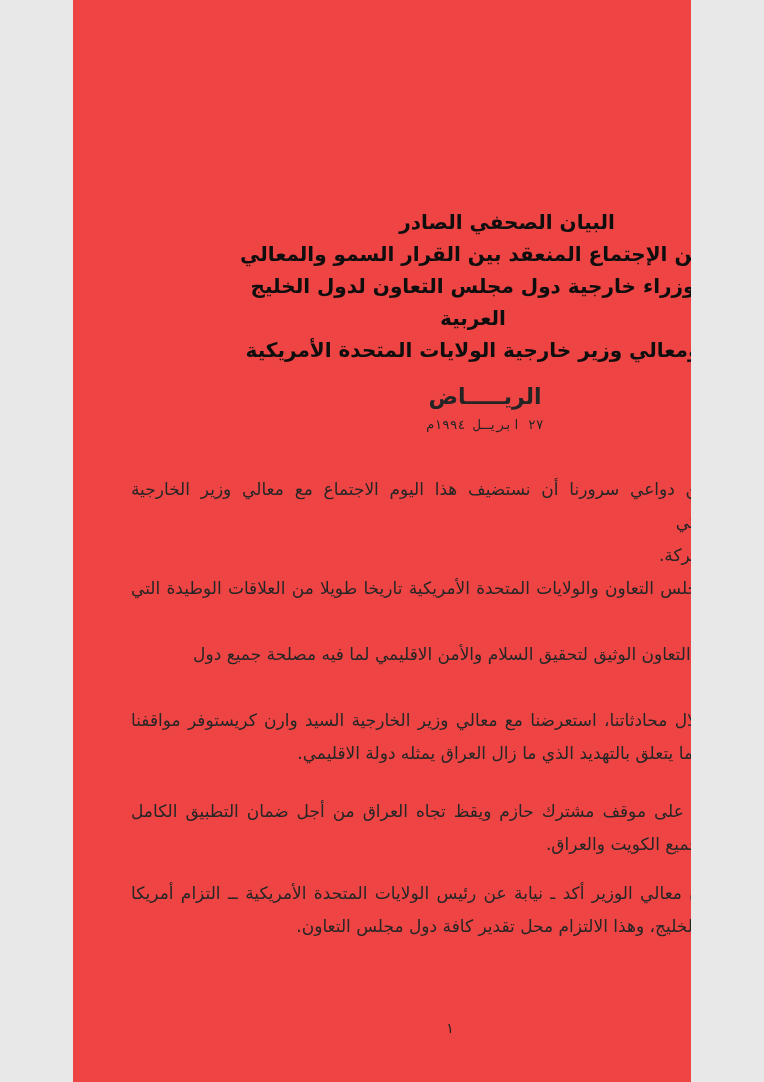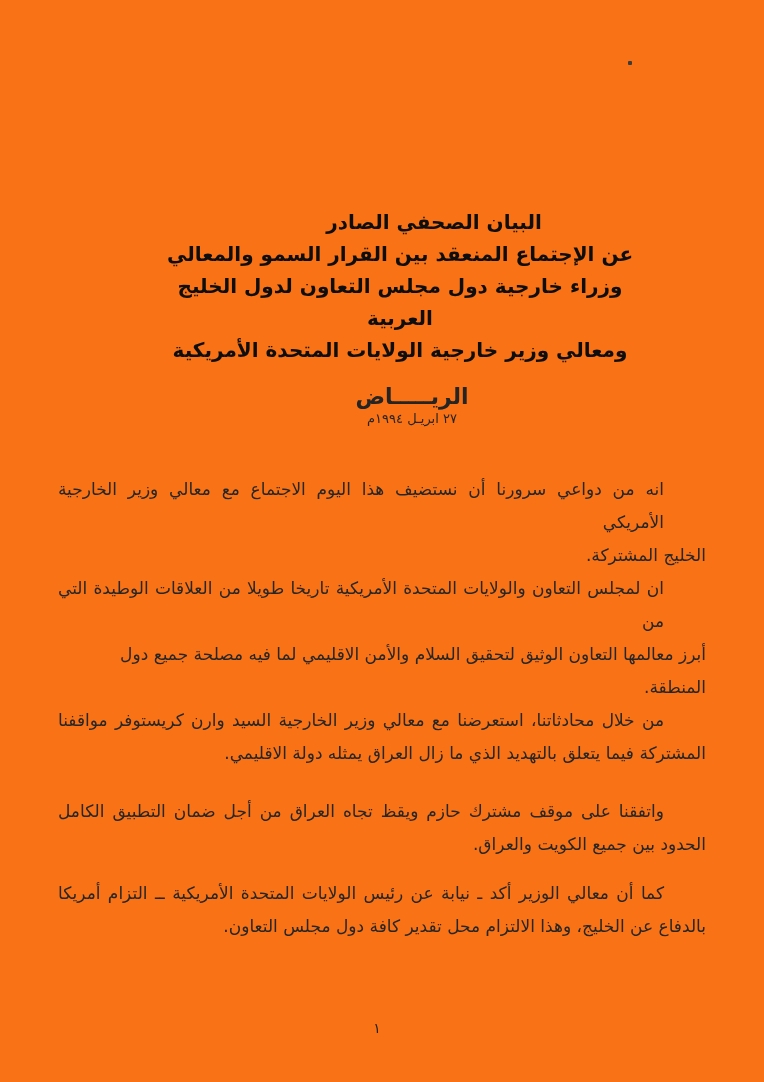--- a/index.html
+++ b/index.html
@@ -1,20 +1,20 @@
 <!DOCTYPE html>
 <html lang="ar"><head>
 <meta charset="utf-8">
 <style>
   html,body { margin:0; padding:0; background:#e8e8e8; }
   .page {
     position:relative;
-    width:764px; height:1082px;
+    width:618px; height:1082px;
     margin:0 auto;
-    background:#f97316;
+    background:#ef4444;
     font-family:"DejaVu Sans", sans-serif;
     color:#1e1e1e;
     overflow:hidden;
   }
   
   .stray-dot {
     position:absolute; left:628px; top:61px;
     width:4px; height:4px;
     background:#3c3c3c; border-radius:1px;
     font-size:0; line-height:0;
@@ -27,21 +27,21 @@
     color:#0e0e0e;
     letter-spacing:0px;
   }
   .title .t1 { transform:translateX(34px); }
   
   .dateline {
     position:absolute; left:262px; top:386px; width:300px;
     direction:rtl; text-align:center; color:#242424;
   }
   .dateline .city { font-size:22px; line-height:22px;font-weight:bold; }
-  .dateline .date { font-size:13px; line-height:18px; margin-top:2px; }
+  .dateline .date { font-size:13px; line-height:18px; margin-top:9px;font-family:Liberation Mono, monospace; }
   
   .body-text {
     position:absolute; left:58px; top:473px; width:648px;
     direction:rtl;
     font-size:17px; line-height:33px;
     color:#262626;
   }
   .para { margin:0; }
   .gap8  { margin-top:0; }
   .gap0  { margin-top:0; }

